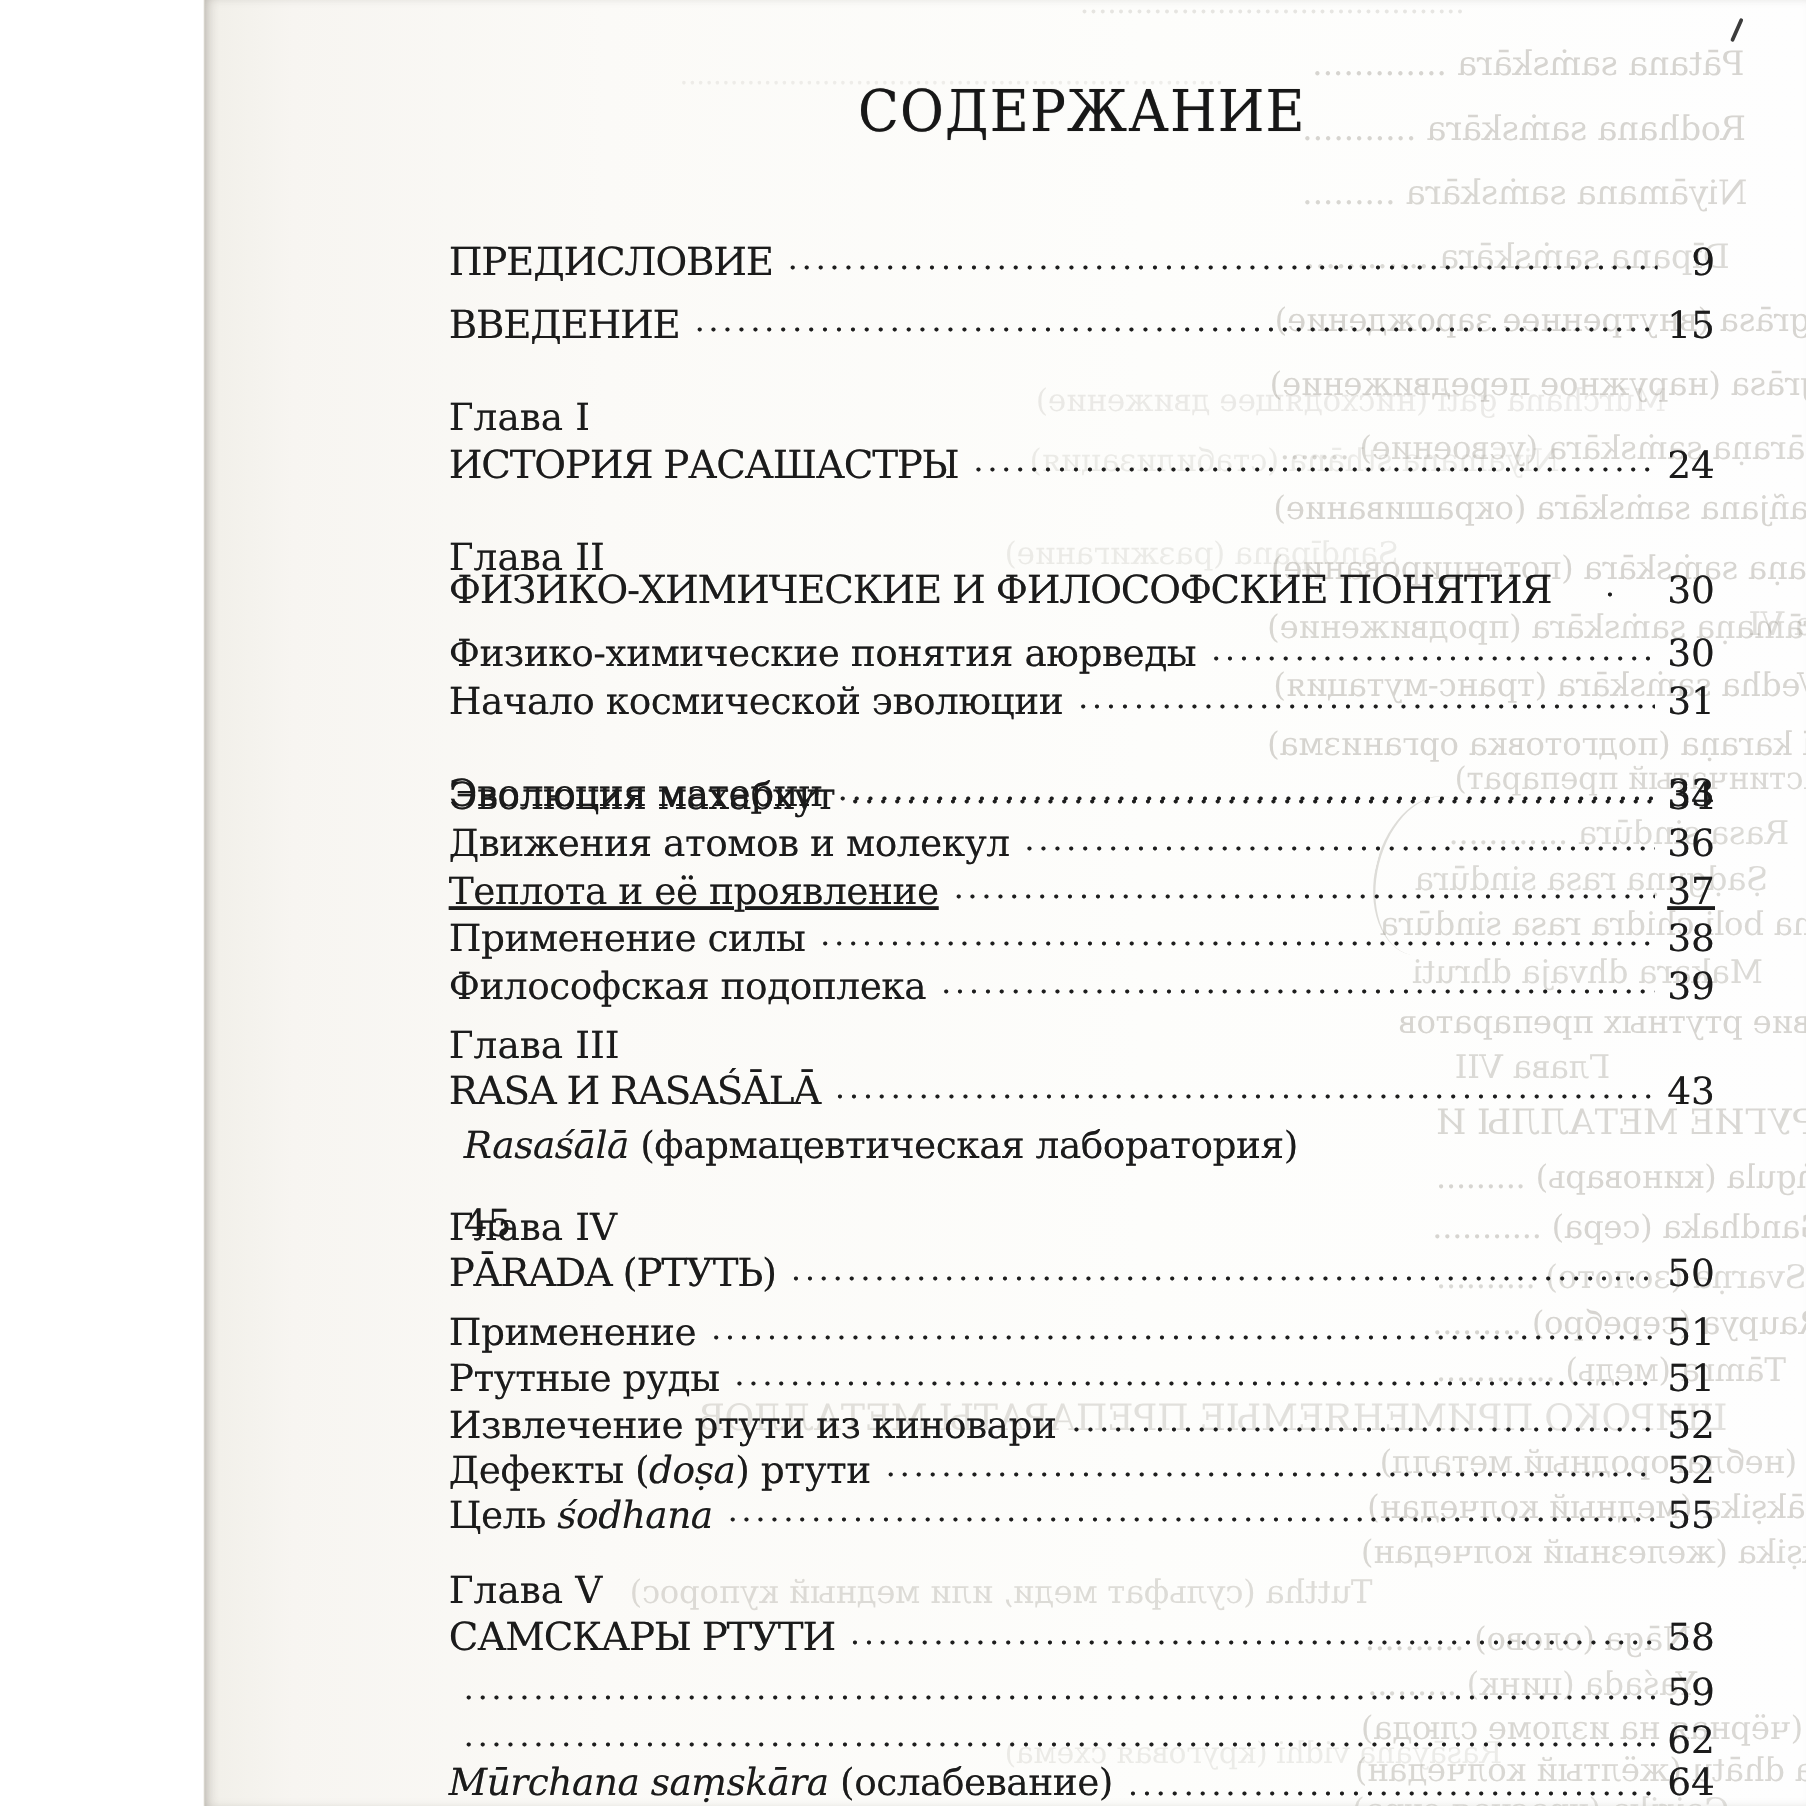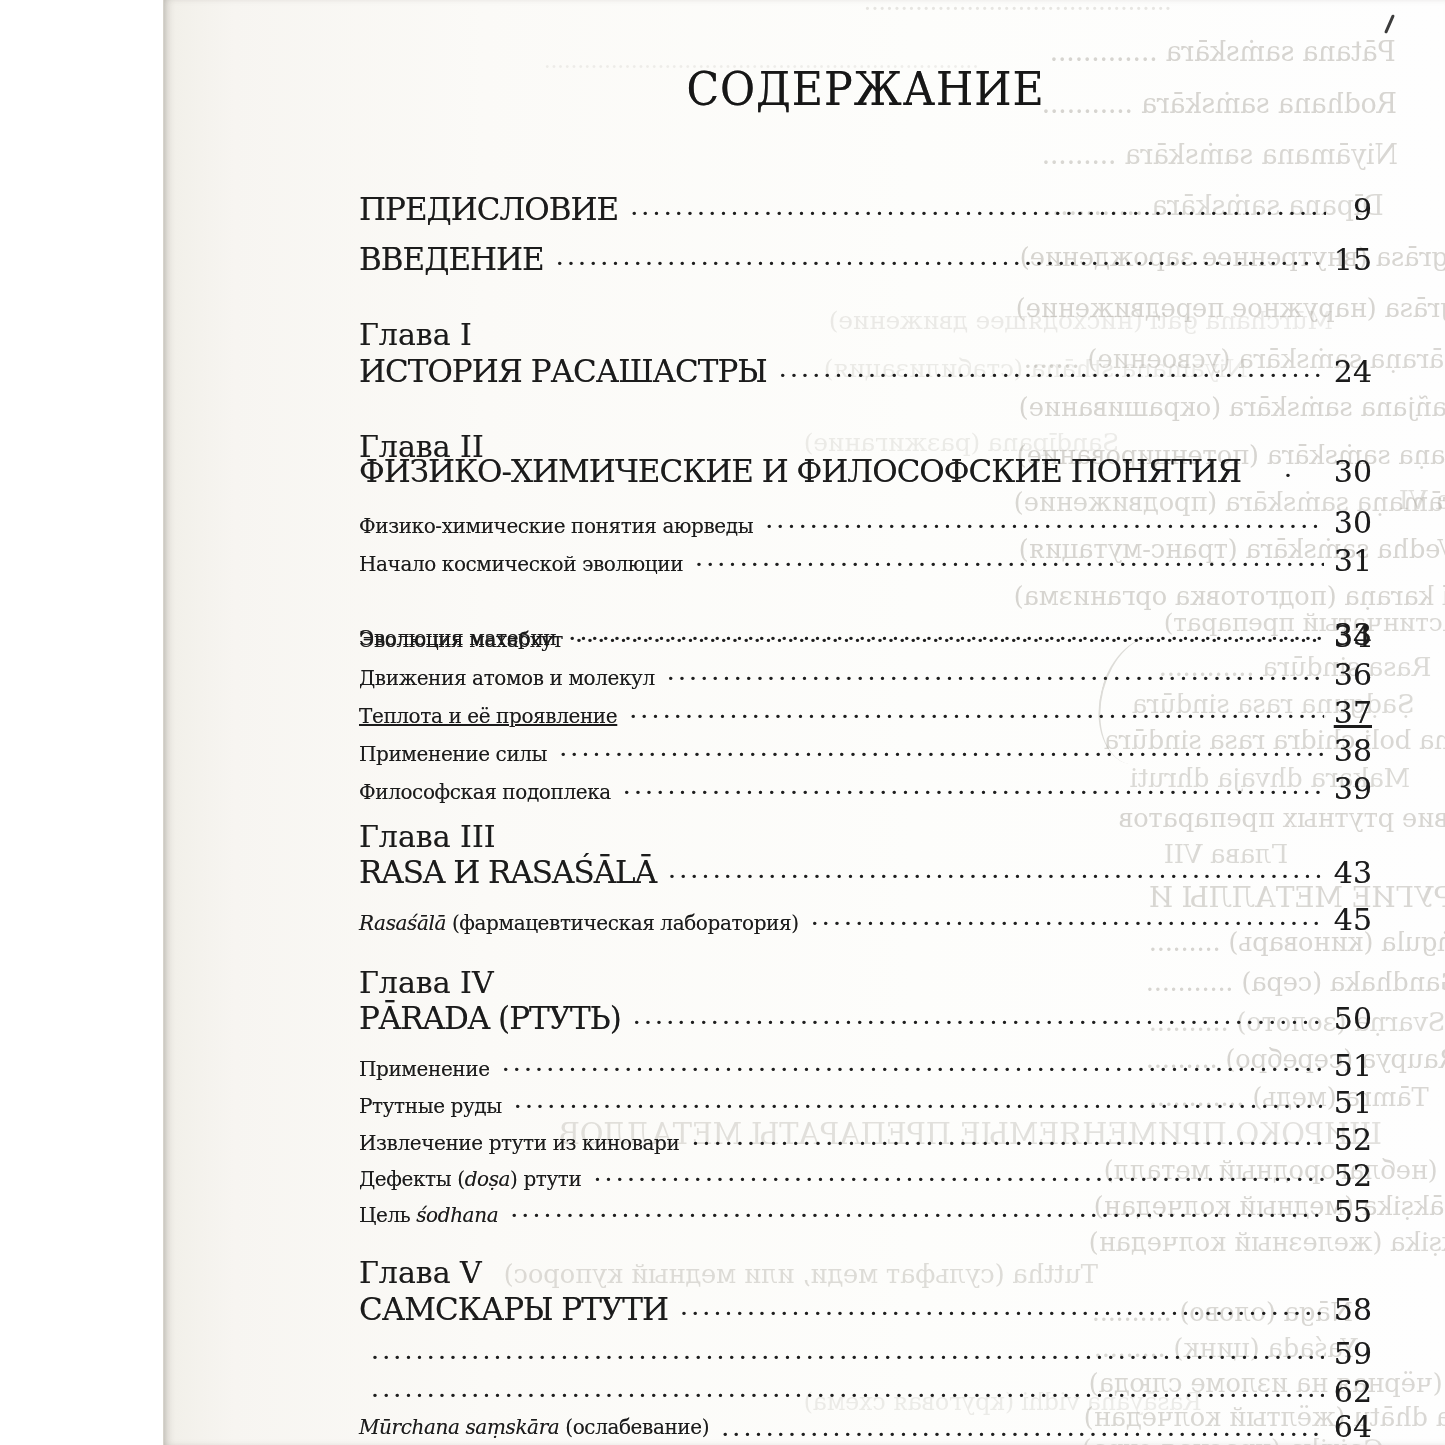--- a/index.html
+++ b/index.html
@@ -40,21 +40,21 @@
     text-shadow:0 0 .6px rgba(0,0,0,.55);
   }
   .row{
     position:absolute;left:0;right:0;
     display:flex;align-items:baseline;
     line-height:1.1;
     text-shadow:0 0 .5px rgba(0,0,0,.45);
   }
   .row .lbl{flex:0 1 auto;white-space:nowrap;}
   .row.head .lbl{font-size:31px;letter-spacing:-1px;}
-  .row.sub  .lbl{font-size:20px;letter-spacing:-.4px;}
+  .row.sub  .lbl{font-size:30px;letter-spacing:-.4px;}
   .row.chlabel .lbl{font-size:30px;letter-spacing:0;}
   .leader{
     flex:1 1 auto;min-width:0;overflow:hidden;
     margin:0 10px 0 12px;height:30px;position:relative;
   }
   .leader::before{
     content:"......................................................................................................................................................................................................................";
     position:absolute;left:0;bottom:0;
     font-size:25px;letter-spacing:3.2px;color:#1d1d1d;
     white-space:nowrap;
@@ -191,21 +191,21 @@
           <span class="pnum">39</span>
         </div>
         <div class="row chlabel" style="top: 820px;">
           <span class="lbl"><span>Глава III</span></span>
         </div>
         <div class="row head" style="top: 853px;">
           <span class="lbl"><span>RASA И RASAŚĀLĀ</span></span>
           <span class="leader"></span>
           <span class="pnum">43</span>
         </div>
-        <div class="row sub" style="top: 900px;">
+        <div class="row sub" style="top: 900px; flex-direction: column;">
           <span class="lbl"><i>Rasaśālā</i><span> (фармацевтическая лаборатория)</span></span>
           <span class="leader"></span>
           <span class="pnum">45</span>
         </div>
         <div class="row chlabel" style="top: 966px;">
           <span class="lbl"><span>Глава IV</span></span>
         </div>
         <div class="row head" style="top: 999px;">
           <span class="lbl"><span>PĀRADA (РТУТЬ) </span></span>
           <span class="leader"></span>

